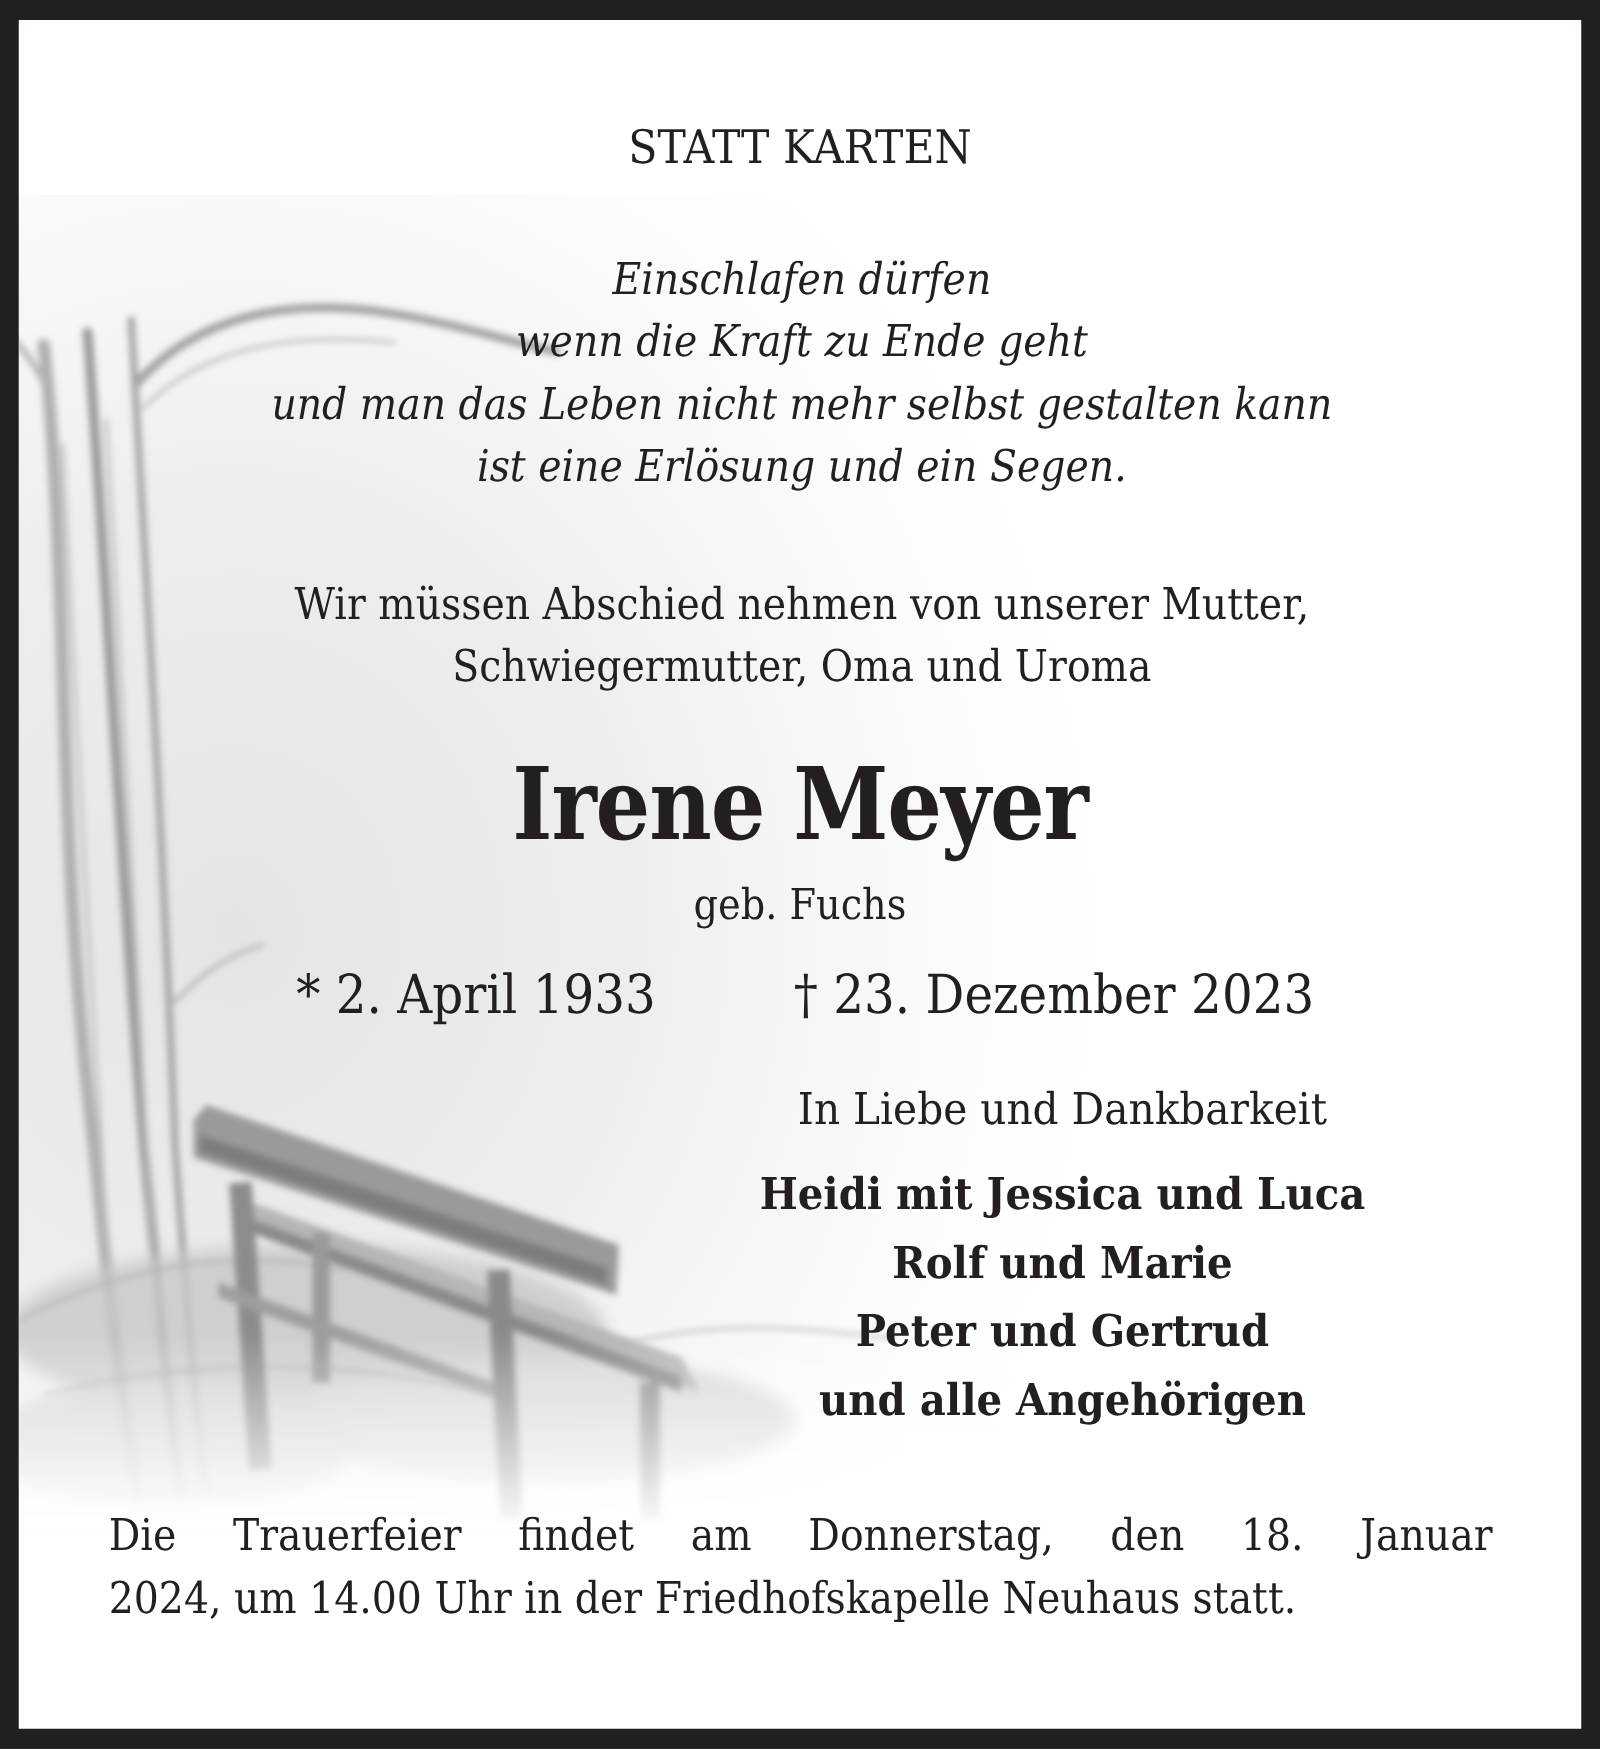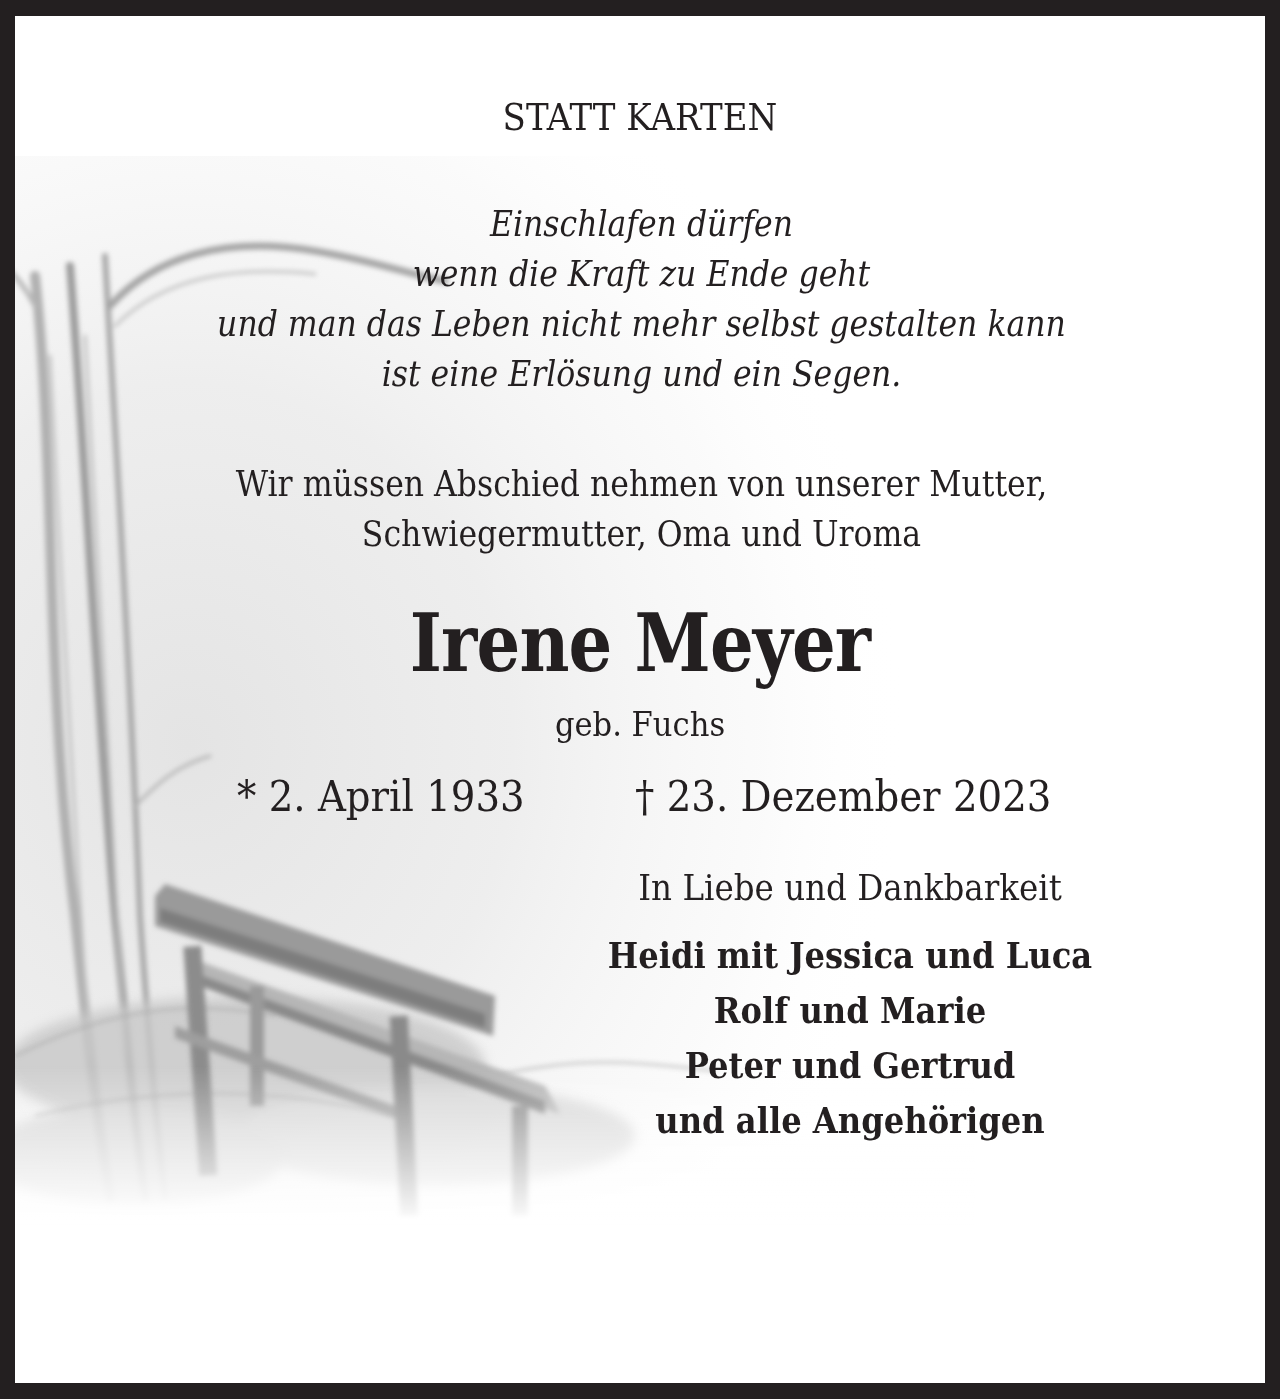--- a/index.html
+++ b/index.html
@@ -235,15 +235,19 @@
 
     <div class="right-block closing">In Liebe und Dankbarkeit</div>
 
     <div class="right-block mourners">
       <div>Heidi mit Jessica und Luca</div>
       <div>Rolf und Marie</div>
       <div>Peter und Gertrud</div>
       <div>und alle Angehörigen</div>
     </div>
 
+    <div class="service">
+      <span class="service-line justify">Die Trauerfeier findet am Donnerstag, den 18. Januar</span>
+      <span class="service-line">2024, um 14.00 Uhr in der Friedhofskapelle Neuhaus statt.</span>
+    </div>
 
   </div>
 </div>
 
 </body></html>

